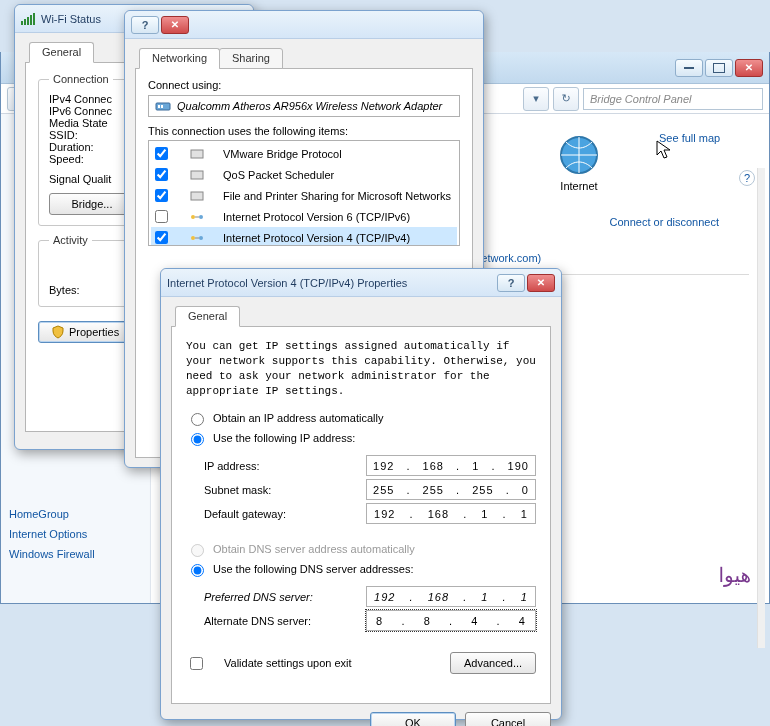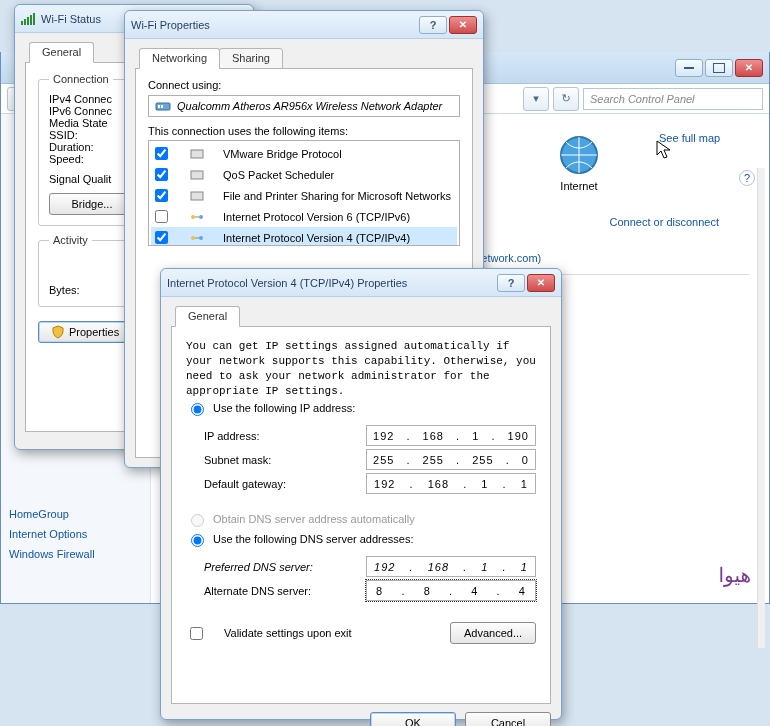--- a/index.html
+++ b/index.html
@@ -67,21 +67,21 @@
     <div class="winbtn max"></div>
     <div class="winbtn close"></div>
   </div>
   <div class="cp-toolbar">
     <div class="navico">◄</div>
     <div class="navico">►</div>
     <div style="flex:1"></div>
     <div class="navico">▾</div>
     <div class="navico">↻</div>
     <div class="search">
-        <span>Search Control Panel</span>
+        <span>Bridge Control Panel</span>
       </div>
   </div>
   <div class="cp-body">
     <div class="cp-side">
       <div style="height:380px"></div>
       <a>HomeGroup</a>
       <a>Internet Options</a>
       <a>Windows Firewall</a>
     </div>
     <div class="cp-main">
@@ -172,21 +172,20 @@
             </svg>
           </span>
         <span>Properties</span>
       </div>
     </div>
   </div>
 </div>
 
 <div class="window" style="left:124px; top:10px; width:360px; height:458px;">
   <div class="titlebar">
-    <span class="ttitle">Wi-Fi Properties</span>
     <div class="winbtns">
       <div class="winbtn help">?</div>
       <div class="winbtn close"></div>
     </div>
   </div>
   <div class="body">
     <div class="tabstrip">
       <div class="tab active">Networking</div>
       <div class="tab">Sharing</div>
     </div>
@@ -266,20 +265,24 @@
       <div class="winbtn close"></div>
     </div>
   </div>
   <div class="body">
     <div class="tabstrip">
         <div class="tab active">General</div>
       </div>
     <div class="tabpanel" style="height:378px; padding:12px 14px;">
       <div class="label" style="line-height:1.35;font-family:Liberation Mono, monospace;">You can get IP settings assigned automatically if your network supports this capability. Otherwise, you need to ask your network administrator for the appropriate IP settings.</div>
 
+      <div class="radio" style="margin-top:10px;">
+          <input type="radio" name="ipm" style="">
+          <span>Obtain an IP address automatically</span>
+        </div>
       <div class="radio">
           <input type="radio" name="ipm" checked="" style="">
           <span>Use the following IP address:</span>
         </div>
 
       <div style="padding:4px 0 2px 18px;">
         <div class="row" style="justify-content:space-between; margin:3px 0;">
           <span class="label">IP address:</span>
           <div class="ipgrid">
               <span>192</span>

